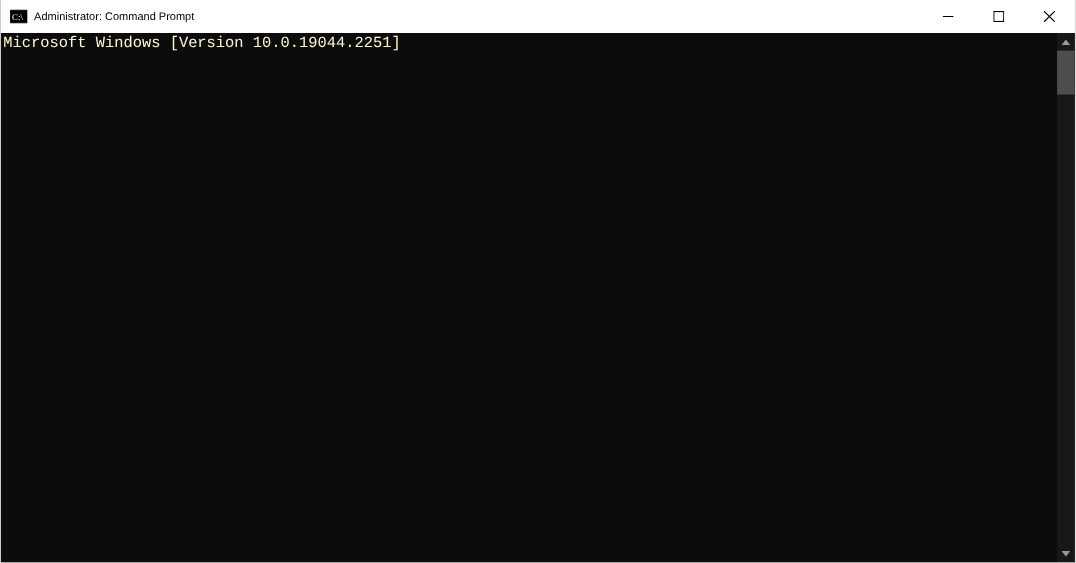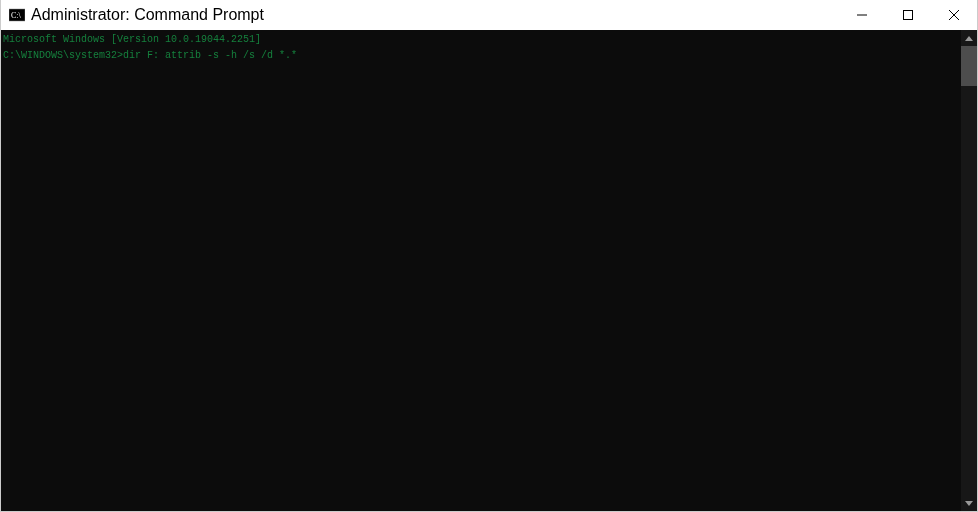--- a/index.html
+++ b/index.html
@@ -29,21 +29,21 @@
     .titlebar-icon {
       width: 16px;
       height: 16px;
       margin-left: 8px;
       margin-right: 6px;
       display: inline-flex;
       align-items: center;
       justify-content: center;
     }
     .title-text {
-      font-size: 16px;
+      font-size: 10px;
       color: #000000;
       flex: 1;
     }
     .window-controls {
       display: flex;
       height: 100%;
     }
     .ctrl-btn {
       width: 46px;
       height: 100%;
@@ -57,23 +57,23 @@
     .ctrl-btn svg { stroke: #000000; }
     .terminal-wrap {
       flex: 1;
       display: flex;
       background: #0c0c0c;
       min-height: 0;
     }
     .terminal {
       flex: 1;
       background: #0c0c0c;
-      color: #15803d;
+      color: #fef9c3;
       font-family: Consolas, "Courier New", monospace;
-      font-size: 10px;
+      font-size: 14px;
       line-height: 16px;
       padding: 2px 0 0 2px;
       white-space: pre;
       overflow: hidden;
     }
     .scrollbar {
       width: 16px;
       background: #171717;
       position: relative;
       flex-shrink: 0;
@@ -126,21 +126,21 @@
       <button class="ctrl-btn close">
         <svg width="10" height="10" viewBox="0 0 10 10">
           <line x1="0" y1="0" x2="10" y2="10" stroke-width="1"></line>
           <line x1="10" y1="0" x2="0" y2="10" stroke-width="1"></line>
         </svg>
       </button>
     </div>
   </div>
 
   <div class="terminal-wrap">
-    <div class="terminal"><span class="term-line">Microsoft Windows [Version 10.0.19044.2251]</span><span class="term-line"></span><span class="term-line"><span>C:\WINDOWS\system32&gt;</span><span>dir F: attrib -s -h /s /d *.*</span></span></div>
+    <div class="terminal"><span class="term-line">Microsoft Windows [Version 10.0.19044.2251]</span><span class="term-line"></span></div>
 
     <div class="scrollbar">
       <div class="scroll-arrow up">
         <svg width="8" height="5" viewBox="0 0 8 5">
           <polygon points="4,0 8,5 0,5" fill="#999999"></polygon>
         </svg>
       </div>
       <div class="scroll-thumb"></div>
       <div class="scroll-arrow down">
         <svg width="8" height="5" viewBox="0 0 8 5">

